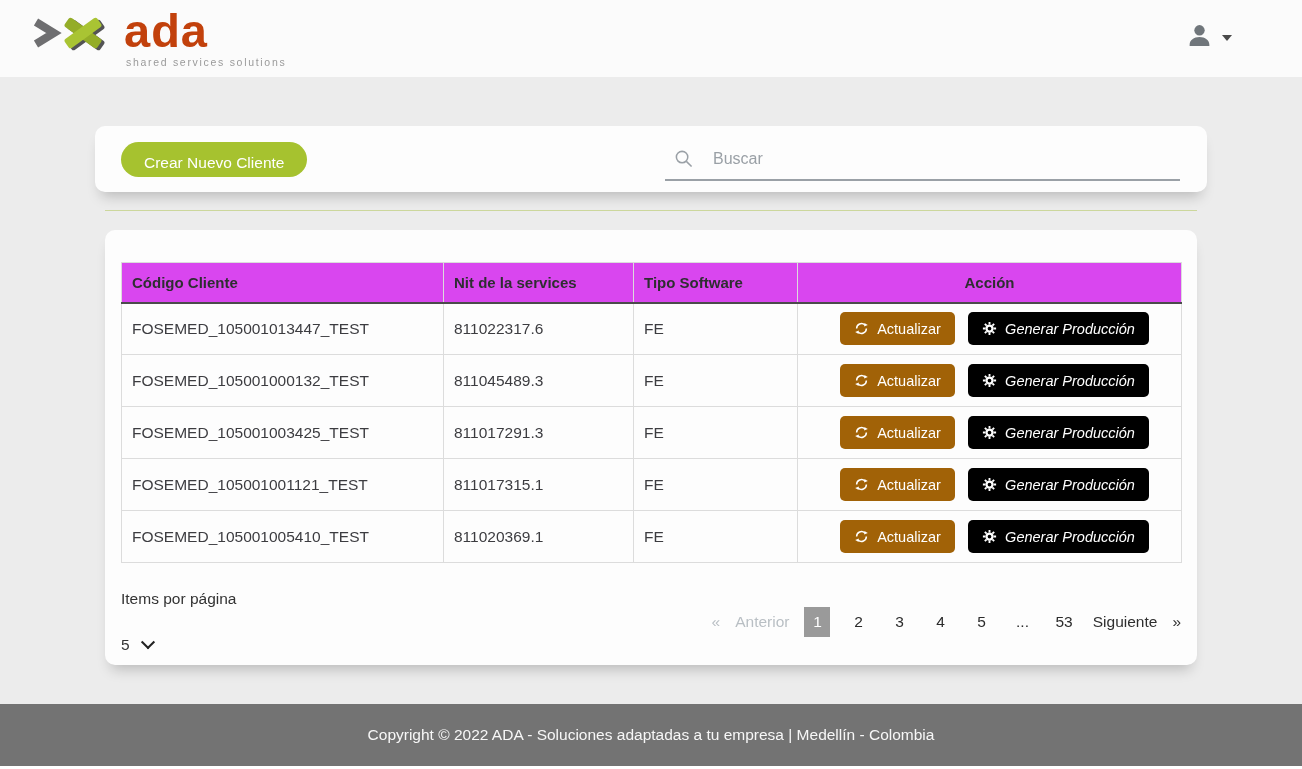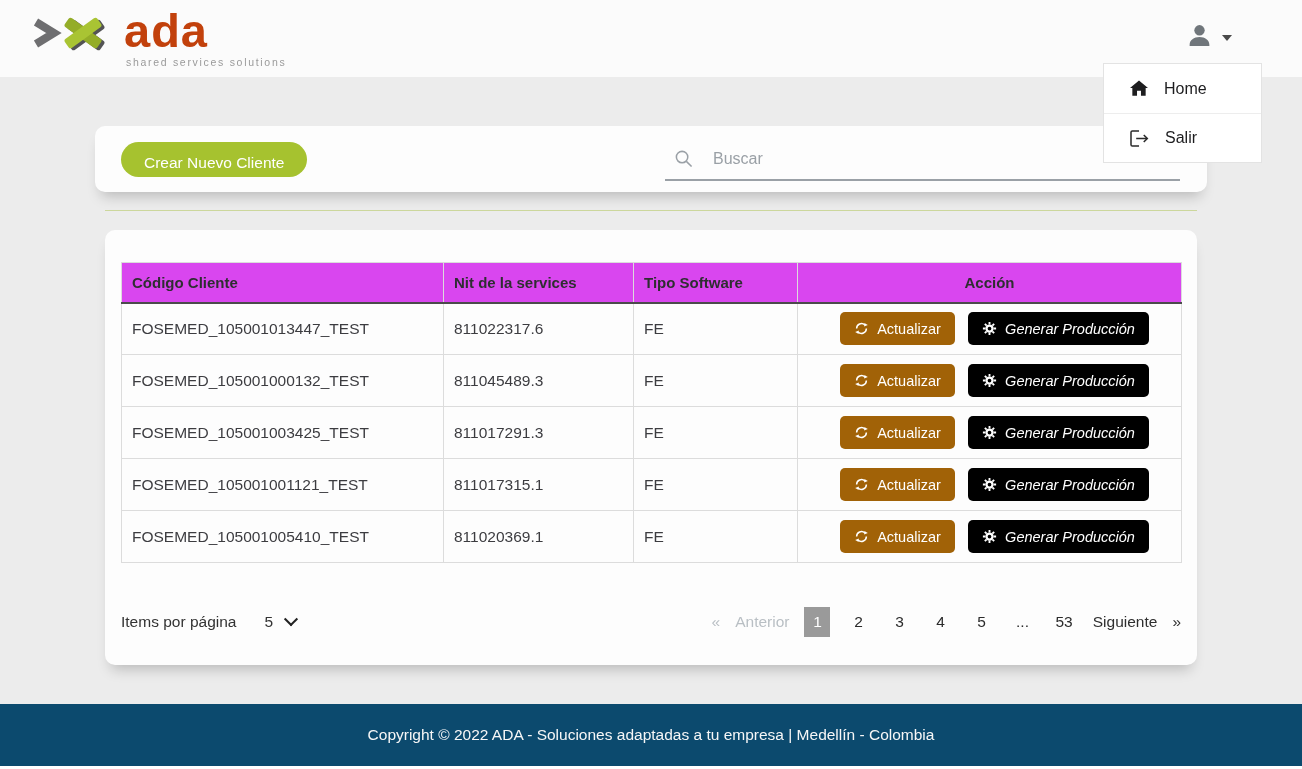--- a/index.html
+++ b/index.html
@@ -36,32 +36,32 @@
   table.clients th, table.clients td { border:1px solid #dcdcdc; }
   table.clients th { height:40px; font-size:15px; font-weight:bold; color:#2e2e31; text-align:left; padding-left:10px; border-bottom:2px solid #4b4b4b; background:#d946ef; }
   table.clients th.center { text-align:center; padding-left:0; }
   table.clients td { height:52px; font-size:15.5px; color:#3c3c40; padding-left:10px; background:#fdfdfd; }
   td.cell-actions { text-align:center; padding-left:0; }
   .btn { display:inline-flex; align-items:center; gap:8px; height:33px; border:none; border-radius:5px; color:#fff; font-size:14.5px; font-family:inherit; padding:0 14px; cursor:pointer; vertical-align:middle; }
   .btn-update { background:#a16207; margin-right:9px; }
   .btn-generate { background:#000000;font-style:italic; }
 
   .pagination-row { position:absolute; left:16px; top:374px; width:1060px; height:36px; display:flex; align-items:center; justify-content:space-between; font-size:15.5px; color:#333; }
-  .ipp { display:flex; align-items:flex-start; gap:28px; }
+  .ipp { display:flex; align-items:flex-start; gap:28px;flex-direction:column; }
   .ipp-select { display:flex; align-items:center; gap:13px; cursor:pointer; }
   .chev { width:10px; height:10px; border-right:2.5px solid #222; border-bottom:2.5px solid #222; transform:rotate(45deg) translate(-2px,-2px); }
   .pag { display:flex; align-items:center; gap:15px; }
   .pag .muted { color:#b9bfc4; }
   .pag .dark { color:#2f2f2f; cursor:pointer; }
   .pages { display:flex; align-items:center; gap:15px; }
   .page-item { min-width:26px; height:30px; display:flex; align-items:center; justify-content:center; padding:0 5px; color:#2b2b2b; cursor:pointer; }
   .page-item.active { background:#9a9a9a; color:#fff; cursor:default; }
 
   
-  .footer { position:absolute; top:704px; left:0; width:1302px; height:62px; background:#0c4a6e; color:#f7f7f7; display:flex; align-items:center; justify-content:center; font-size:15.5px; }
+  .footer { position:absolute; top:704px; left:0; width:1302px; height:62px; background:#737373; color:#f7f7f7; display:flex; align-items:center; justify-content:center; font-size:15.5px; }
 </style>
 </head>
 <body>
 
 <div class="page">
 
   <header class="navbar">
     <div class="logo">
       <svg width="92" height="60" viewBox="0 0 92 60">
         <path d="M8 16 L26 27 L8 38" stroke="#6e6e70" stroke-width="8" fill="none"></path>
@@ -81,36 +81,20 @@
     </div>
     <div class="user-toggle">
       <svg width="27" height="27" viewBox="0 0 26 26">
         <circle cx="13" cy="8" r="5" fill="#70767b"></circle>
         <path d="M13 14.5c-5.4 0-9.5 3.2-9.5 7.3V23h19v-1.2c0-4.1-4.1-7.3-9.5-7.3z" fill="#70767b"></path>
       </svg>
       <span class="caret-down"></span>
     </div>
   </header>
 
-  <div class="dropdown">
-    <div class="dd-item">
-      <svg width="18" height="17" viewBox="0 0 20 18">
-        <path d="M10 0 L0 8.5 h2.6 V17 h5.2 v-5.6 h4.4 V17 h5.2 V8.5 H20 Z" fill="#1d1d1f"></path>
-      </svg>
-      <span>Home</span>
-    </div>
-    <div class="dd-item">
-      <svg width="19" height="17" viewBox="0 0 20 18" fill="none" stroke="#2a2a2a" stroke-width="1.6">
-        <path d="M9.5 1 H2.4 A1.4 1.4 0 0 0 1 2.4 V15.6 A1.4 1.4 0 0 0 2.4 17 H9.5"></path>
-        <path d="M6.5 9 H18"></path>
-        <path d="M14.5 5.2 L18.3 9 L14.5 12.8"></path>
-      </svg>
-      <span>Salir</span>
-    </div>
-  </div>
 
   <div class="main">
 
     <div class="card card1">
       <button class="btn-create">Crear Nuevo Cliente</button>
       <div class="search">
         <svg width="19" height="19" viewBox="0 0 20 20" fill="none" stroke="#9aa0a6" stroke-width="1.6">
           <circle cx="8.5" cy="8.5" r="6"></circle>
           <path d="M13 13 L18.5 18.5"></path>
         </svg>

